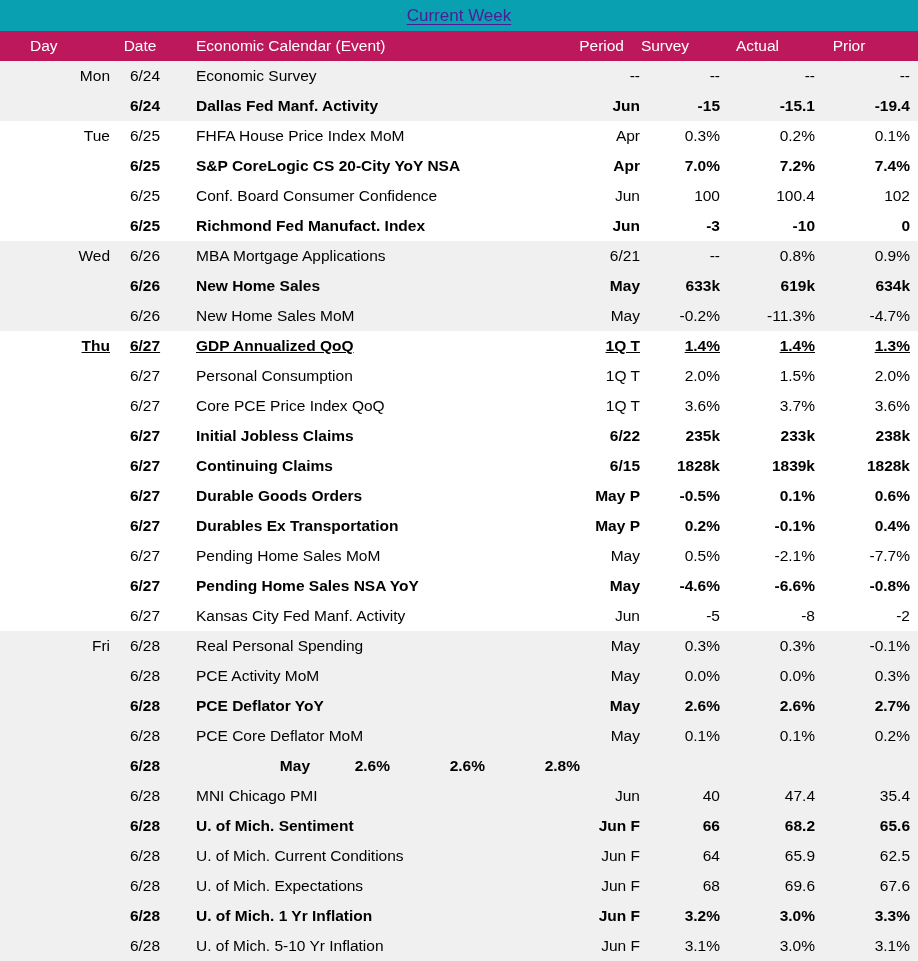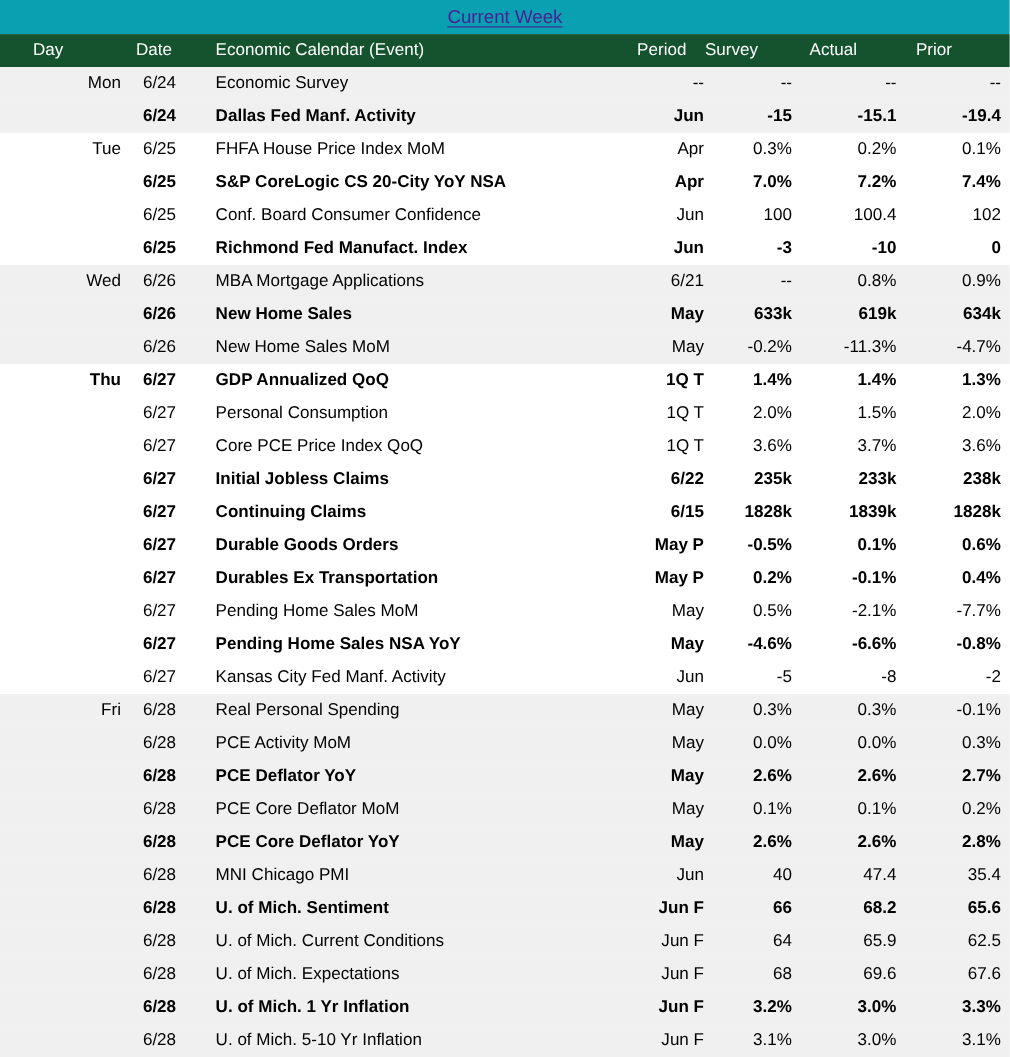--- a/index.html
+++ b/index.html
@@ -34,21 +34,21 @@
 
   .row.bold .cell{font-weight:700;}
 </style>
 </head>
 <body>
 
 <div id="calendar-table">
   <div class="title-bar" style="background: rgb(9, 161, 177);">
     <span class="title">Current Week</span>
   </div>
-  <div class="row hdr" style="background: #14532d;">
+  <div class="row hdr" style="background: #be185d;">
     <div class="cell c-day">Day</div>
     <div class="cell c-date">Date</div>
     <div class="cell c-event">Economic Calendar (Event)</div>
     <div class="cell c-period">Period</div>
     <div class="cell c-survey">Survey</div>
     <div class="cell c-actual">Actual</div>
     <div class="cell c-prior">Prior</div>
   </div>
   <div id="rows">
       <div class="row" style="background: rgb(240, 240, 241);">
@@ -125,21 +125,21 @@
       </div>
       <div class="row" style="background: rgb(240, 240, 241);">
         <div class="cell c-day"></div>
         <div class="cell c-date">6/26</div>
         <div class="cell c-event">New Home Sales MoM</div>
         <div class="cell c-period">May</div>
         <div class="cell c-survey">-0.2%</div>
         <div class="cell c-actual">-11.3%</div>
         <div class="cell c-prior">-4.7%</div>
       </div>
-      <div class="row bold" style="background: rgb(255, 255, 255);">
+      <div class="row bold" style="background: rgb(255, 255, 255); text-decoration: underline;">
         <div class="cell c-day">Thu</div>
         <div class="cell c-date">6/27</div>
         <div class="cell c-event">GDP Annualized QoQ</div>
         <div class="cell c-period">1Q T</div>
         <div class="cell c-survey">1.4%</div>
         <div class="cell c-actual">1.4%</div>
         <div class="cell c-prior">1.3%</div>
       </div>
       <div class="row" style="background: rgb(255, 255, 255);">
         <div class="cell c-day"></div>
@@ -254,21 +254,20 @@
         <div class="cell c-date">6/28</div>
         <div class="cell c-event">PCE Core Deflator MoM</div>
         <div class="cell c-period">May</div>
         <div class="cell c-survey">0.1%</div>
         <div class="cell c-actual">0.1%</div>
         <div class="cell c-prior">0.2%</div>
       </div>
       <div class="row bold" style="background: rgb(240, 240, 241);">
         <div class="cell c-day"></div>
         <div class="cell c-date">6/28</div>
-        <div class="cell c-event">PCE Core Deflator YoY</div>
         <div class="cell c-period">May</div>
         <div class="cell c-survey">2.6%</div>
         <div class="cell c-actual">2.6%</div>
         <div class="cell c-prior">2.8%</div>
       </div>
       <div class="row" style="background: rgb(240, 240, 241);">
         <div class="cell c-day"></div>
         <div class="cell c-date">6/28</div>
         <div class="cell c-event">MNI Chicago PMI</div>
         <div class="cell c-period">Jun</div>

